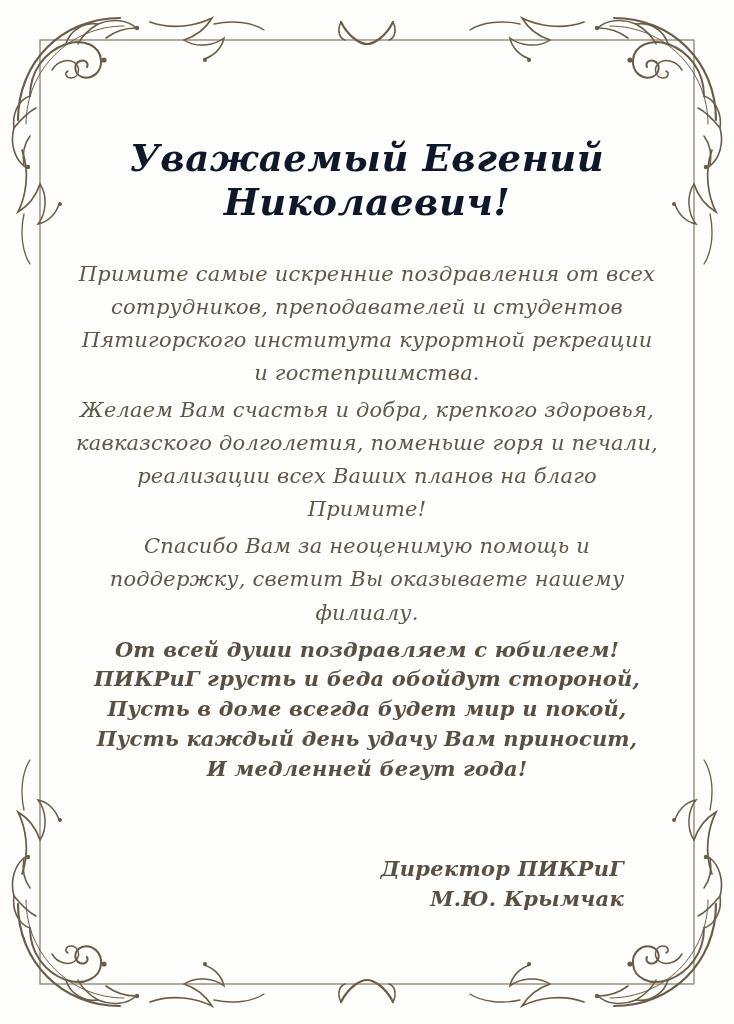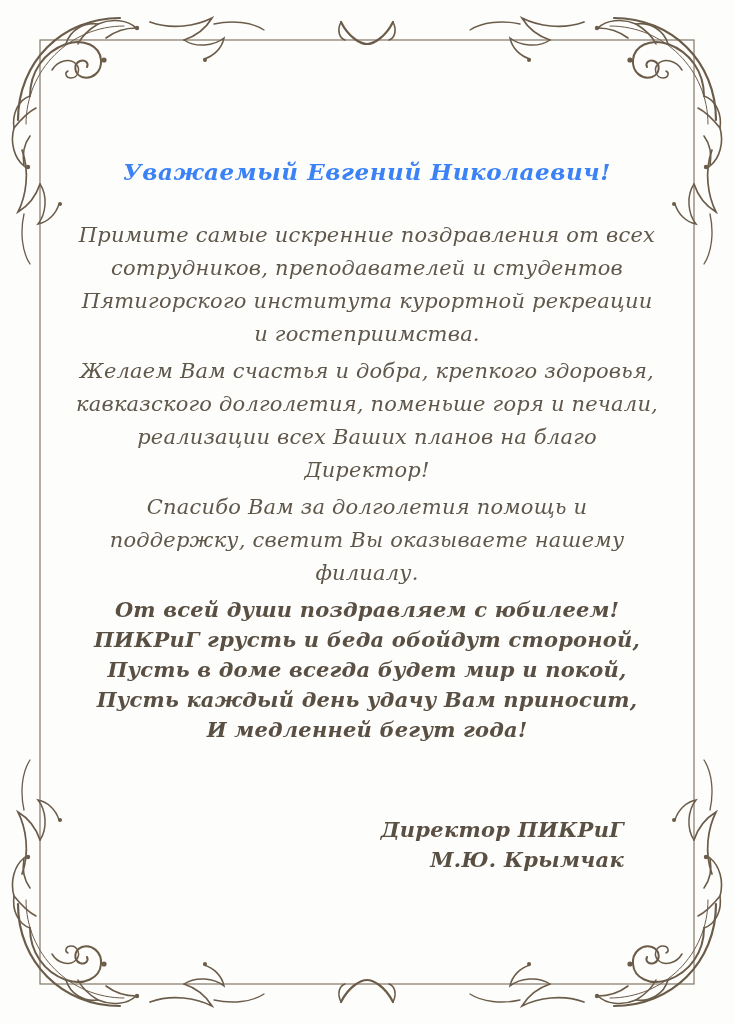--- a/index.html
+++ b/index.html
@@ -42,24 +42,24 @@
     height: 820px;
     box-sizing: border-box;
     text-align: center;
     color: #5e5347;
   }
 
   .salutation {
     font-family: "DejaVu Serif", serif;
     font-style: italic;
     font-weight: bold;
-    font-size: 23px;
+    font-size: 37px;
     letter-spacing: 0.6px;
-    color: #3b82f6;
-    margin: 40px 0 34px 0;
+    color: #0f172a;
+    margin: 18px 0 34px 0;
     line-height: 1.2;
   }
 
   .para {
     font-family: "DejaVu Serif", serif;
     font-style: italic;
     font-size: 21px;
     line-height: 1.48;
     color: #60574b;
     margin: 0 0 6px 0;
@@ -161,23 +161,23 @@
     <div class="salutation">Уважаемый Евгений Николаевич!</div>
 
     <p class="para tight">Примите самые искренние поздравления от всех</p>
     <p class="para tight">сотрудников, преподавателей и студентов</p>
     <p class="para tight">Пятигорского института курортной рекреации</p>
     <p class="para">и гостеприимства.</p>
 
     <p class="para tight">Желаем Вам счастья и добра, крепкого здоровья,</p>
     <p class="para tight">кавказского долголетия, поменьше горя и печали,</p>
     <p class="para tight">реализации всех Ваших планов на благо</p>
-    <p class="para">Директор!</p>
+    <p class="para">Примите!</p>
 
-    <p class="para tight">Спасибо Вам за долголетия помощь и</p>
+    <p class="para tight">Спасибо Вам за неоценимую помощь и</p>
     <p class="para tight">поддержку, светит Вы оказываете нашему</p>
     <p class="para">филиалу.</p>
 
     <div class="verse-block">
       <p class="verse">От всей души поздравляем с юбилеем!</p>
       <p class="verse">ПИКРиГ грусть и беда обойдут стороной,</p>
       <p class="verse">Пусть в доме всегда будет мир и покой,</p>
       <p class="verse">Пусть каждый день удачу Вам приносит,</p>
       <p class="verse">И медленней бегут года!</p>
     </div>

